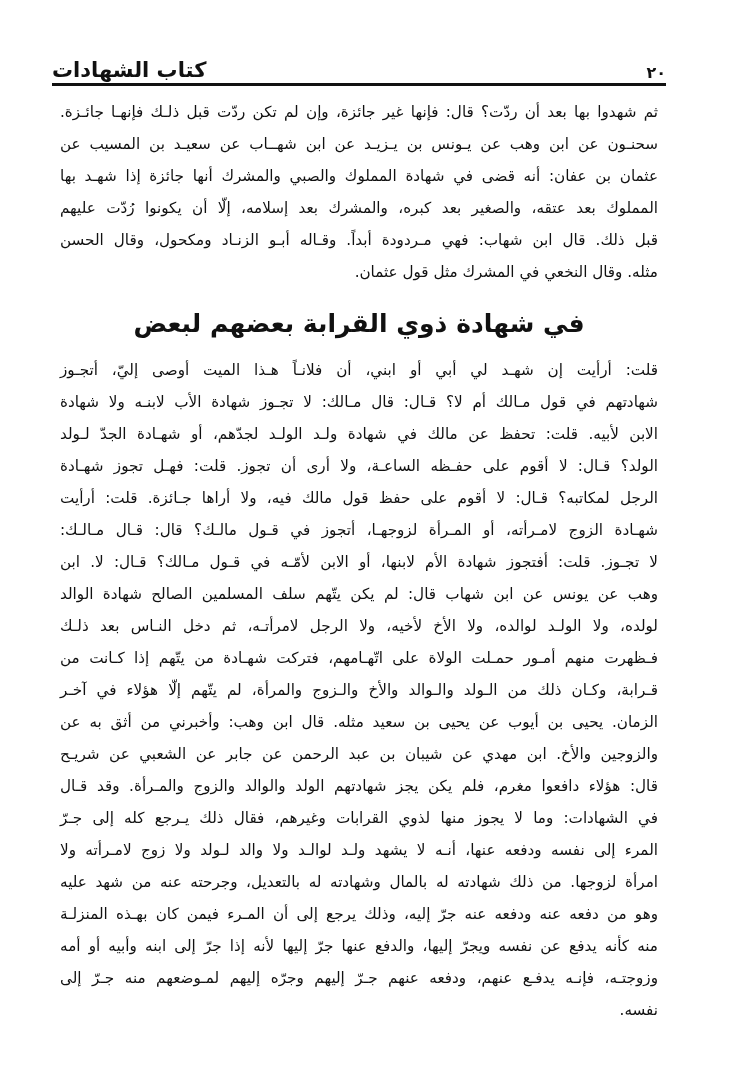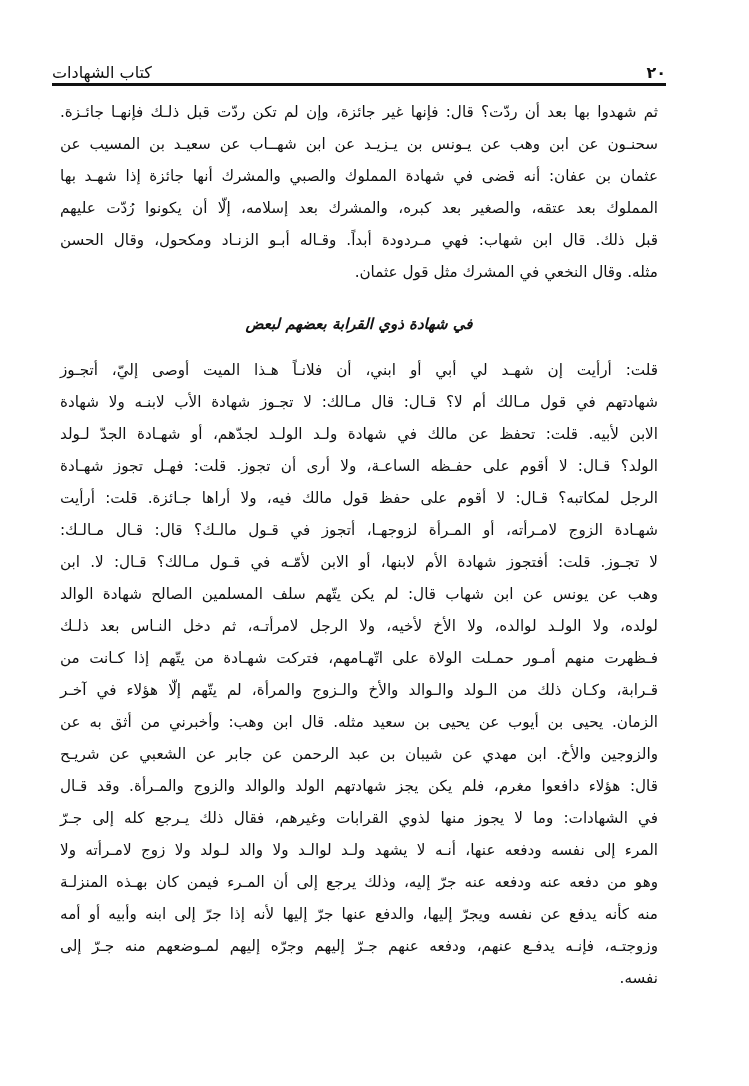--- a/index.html
+++ b/index.html
@@ -1,29 +1,29 @@
 <!DOCTYPE html>
 <html><head>
 <meta charset="utf-8">
 <style>
   html, body { margin: 0; padding: 0; background: #ffffff; }
   body { width: 749px; height: 1086px; position: relative; overflow: hidden;
          font-family: "DejaVu Sans", sans-serif; color: #111; }
   .page-header { position: absolute; left: 52px; width: 614px; top: 56px; height: 26px;
                  direction: rtl; display: flex; justify-content: space-between; align-items: flex-end; }
   .page-number { font-size: 16px; font-weight: bold; }
-  .running-title { font-size: 16px; font-weight: normal; }
+  .running-title { font-size: 21px; font-weight: bold; }
   .header-rule { position: absolute; left: 52px; width: 614px; top: 83px; height: 3px; background: #111; }
   .body-text { position: absolute; left: 52px; width: 614px; top: 88px; direction: rtl;
                font-size: 15.2px; line-height: 32px; text-align: justify; text-align-last: right; }
   .para { margin: 8px; }
   .line { display: block; text-align: justify; text-align-last: justify; white-space: nowrap; }
   .line.last { text-align-last: right; }
-  .section-title { font-weight: bold; font-size: 15px; line-height: 32px;
-                   margin: 20px 0 14px 0; text-align-last: center; font-style: italic; }
+  .section-title { font-weight: bold; font-size: 25px; line-height: 32px;
+                   margin: 20px 0 14px 0; text-align-last: center; }
 </style>
 </head>
 <body>
 
 <div class="page-header">
   <span class="page-number">٢٠</span>
   <span class="running-title">كتاب الشهادات</span>
 </div>
 <div class="header-rule"></div>
 
@@ -49,18 +49,19 @@
     <span class="line">لا تجـوز. قلت: أفتجوز شهادة الأم لابنها، أو الابن لأمّـه في قـول مـالك؟ قـال: لا. ابن</span>
     <span class="line">وهب عن يونس عن ابن شهاب قال: لم يكن يتّهم سلف المسلمين الصالح شهادة الوالد</span>
     <span class="line">لولده، ولا الولـد لوالده، ولا الأخ لأخيه، ولا الرجل لامرأتـه، ثم دخل النـاس بعد ذلـك</span>
     <span class="line">فـظهرت منهم أمـور حمـلت الولاة على اتّهـامهم، فتركت شهـادة من يتّهم إذا كـانت من</span>
     <span class="line">قـرابة، وكـان ذلك من الـولد والـوالد والأخ والـزوج والمرأة، لم يتّهم إلّا هؤلاء في آخـر</span>
     <span class="line">الزمان. يحيى بن أيوب عن يحيى بن سعيد مثله. قال ابن وهب: وأخبرني من أثق به عن</span>
     <span class="line">والزوجين والأخ. ابن مهدي عن شيبان بن عبد الرحمن عن جابر عن الشعبي عن شريـح</span>
     <span class="line">قال: هؤلاء دافعوا مغرم، فلم يكن يجز شهادتهم الولد والوالد والزوج والمـرأة. وقد قـال</span>
     <span class="line">في الشهادات: وما لا يجوز منها لذوي القرابات وغيرهم، فقال ذلك يـرجع كله إلى جـرّ</span>
     <span class="line">المرء إلى نفسه ودفعه عنها، أنـه لا يشهد ولـد لوالـد ولا والد لـولد ولا زوج لامـرأته ولا</span>
+    <span class="line">امرأة لزوجها. من ذلك شهادته له بالمال وشهادته له بالتعديل، وجرحته عنه من شهد عليه</span>
     <span class="line">وهو من دفعه عنه ودفعه عنه جرّ إليه، وذلك يرجع إلى أن المـرء فيمن كان بهـذه المنزلـة</span>
     <span class="line">منه كأنه يدفع عن نفسه ويجرّ إليها، والدفع عنها جرّ إليها لأنه إذا جرّ إلى ابنه وأبيه أو أمه</span>
     <span class="line">وزوجتـه، فإنـه يدفـع عنهم، ودفعه عنهم جـرّ إليهم وجرّه إليهم لمـوضعهم منه جـرّ إلى</span>
     <span class="line last">نفسه.</span>
   </div>
 </div>
 
 </body></html>

